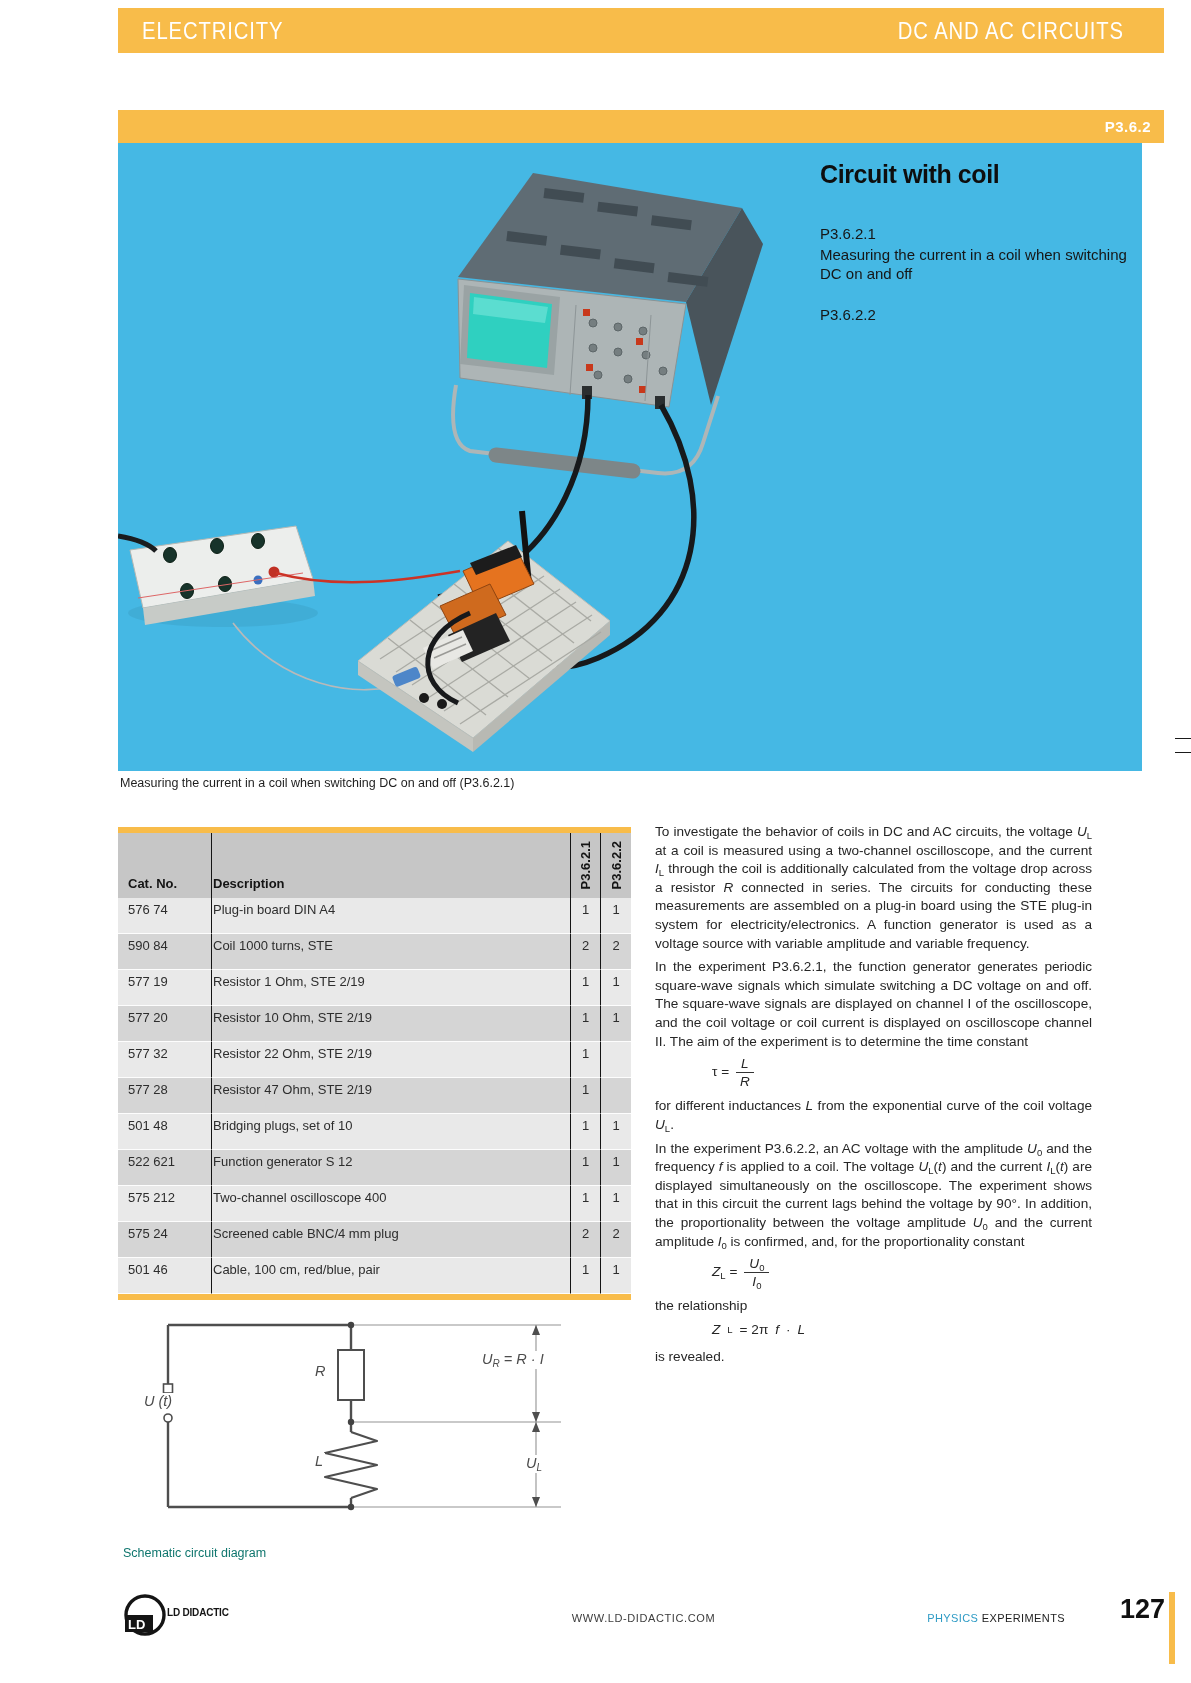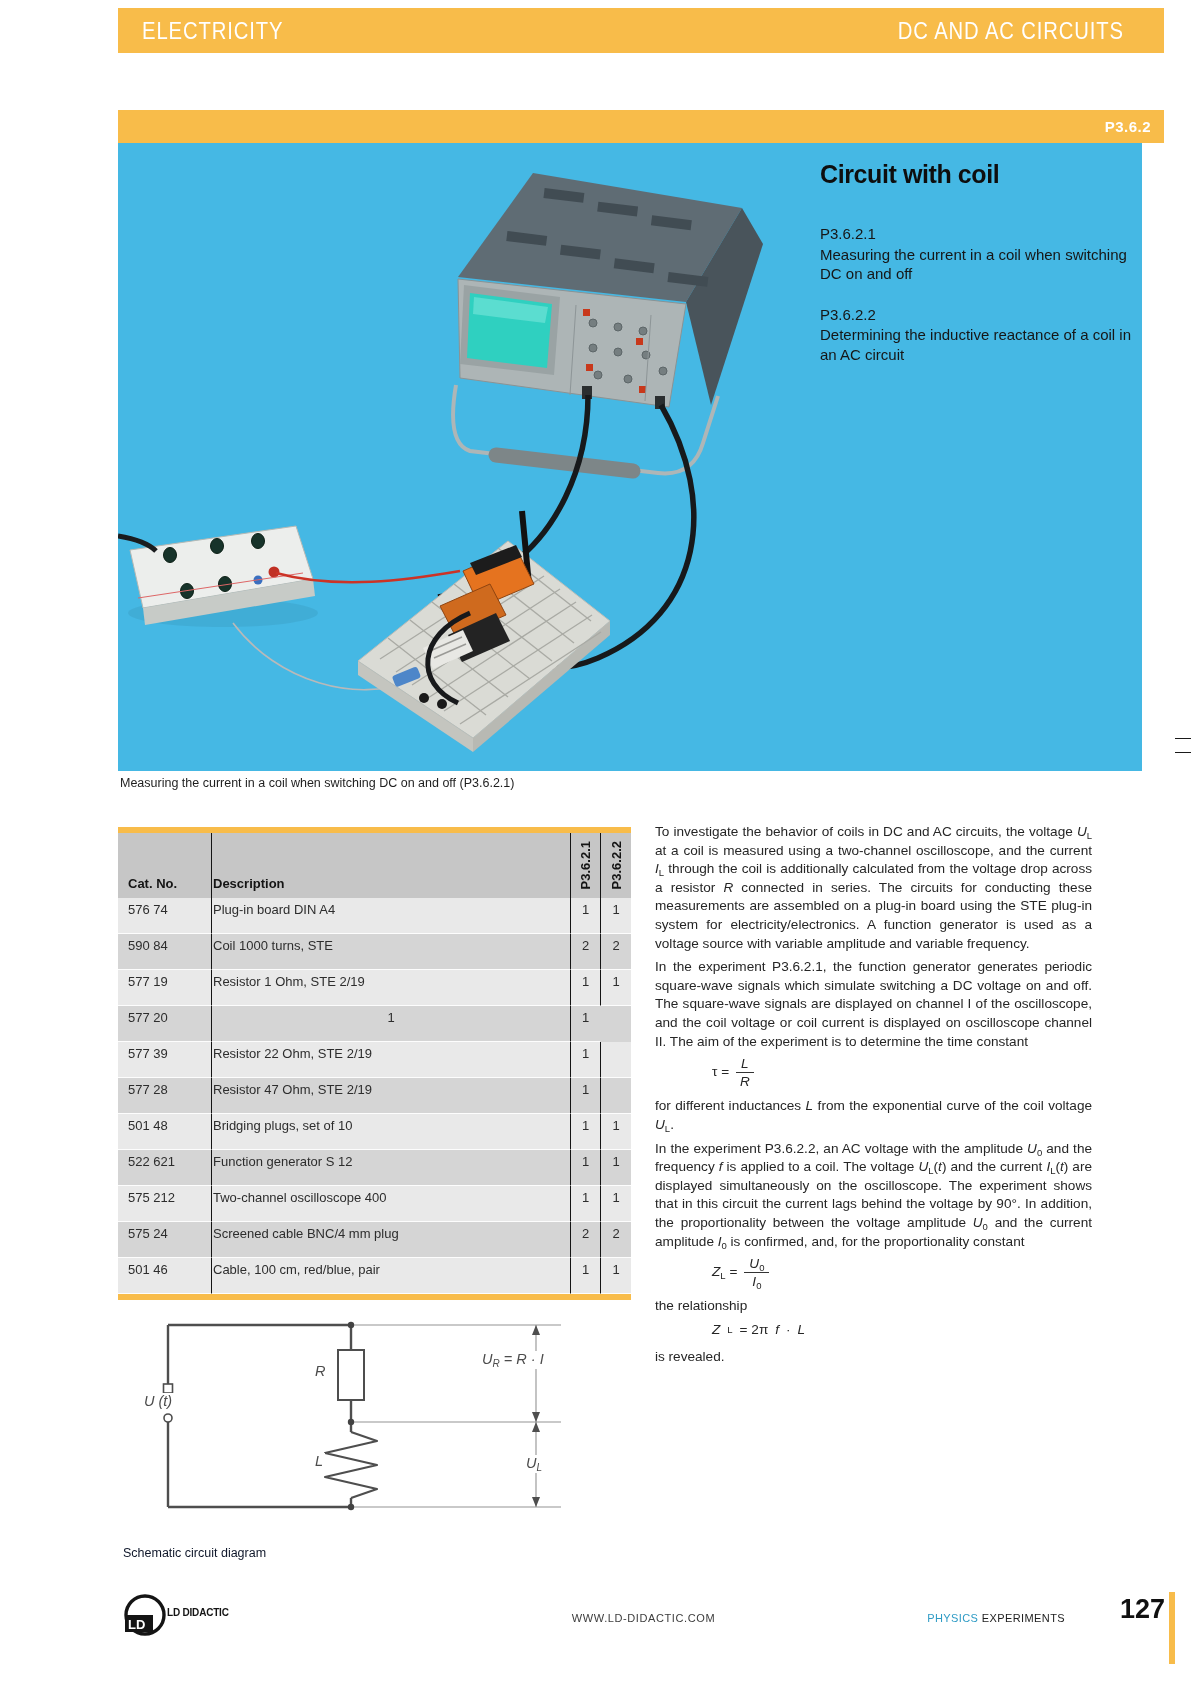--- a/index.html
+++ b/index.html
@@ -45,21 +45,21 @@
   .article sub{font-size:9.5px;vertical-align:-3px;line-height:0;}
   .fline{margin:5px 0 8px 57px;display:flex;align-items:center;gap:7px;text-align:left;}
   .frac{display:inline-flex;flex-direction:column;align-items:center;line-height:1.15;}
   .frac .fnum{padding:0 5px;border-bottom:1.3px solid #333;}
   .frac .fden{padding-top:1px;}
   
   .schem{position:absolute;left:80px;top:1235px;width:460px;height:315px;}
   .schem svg{position:absolute;left:0;top:0;opacity:.92;}
   .slabel{position:absolute;font-style:italic;font-size:14.5px;color:#4c4c4c;background:#fff;padding:0 2px;}
   .slabel sub{font-size:10px;vertical-align:-3px;font-style:italic;}
-  .schem-caption{position:absolute;left:75px;top:1546px;font-size:12.5px;color:#0f172a;}
+  .schem-caption{position:absolute;left:75px;top:1546px;font-size:12.5px;color:#0f766e;}
   
   .flogo{position:absolute;left:72px;top:1590px;}
   .fbrand{position:absolute;left:119px;top:1607px;font-weight:bold;font-size:10px;color:#141414;letter-spacing:-.2px;}
   .furl{position:absolute;left:0;top:1612px;width:1191px;text-align:center;font-size:11px;
         letter-spacing:.6px;color:#3c3c3c;}
   .fser{position:absolute;right:174px;top:1612px;font-size:11px;letter-spacing:.4px;color:#1d1d1d;}
   .fser .blue{color:var(--physics_blue);}
   .fpage{position:absolute;right:74px;top:1594px;font-size:27px;font-weight:bold;color:#101010;}
   .fbar{position:absolute;left:1121px;top:1592px;width:6px;height:72px;background:var(--accent);}
   
@@ -190,21 +190,20 @@
     </svg>
     <div class="hero-text">
       <div class="hero-title">Circuit with coil</div>
       <div id="hero-items">
           <div class="hero-item">
             <div class="code">P3.6.2.1</div>
             <div class="desc">Measuring the current in a coil when switching DC on and off</div>
           </div>
           <div class="hero-item">
             <div class="code">P3.6.2.2</div>
-            <div class="desc">Determining the inductive reactance of a coil in an AC circuit</div>
           </div>
         </div>
     </div>
   </div>
   <div class="hero-caption">Measuring the current in a coil when switching DC on and off (P3.6.2.1)</div>
 
   <div class="tbl">
     <div class="tbar"></div>
     <div class="thead">
       <div class="hc tx c1">Cat. No.</div>
@@ -234,25 +233,26 @@
           <div class="cell c4">2</div>
         </div>
         <div class="trow">
           <div class="cell c1">577 19</div>
           <div class="cell c2">Resistor 1 Ohm, STE 2/19</div>
           <div class="cell c3">1</div>
           <div class="cell c4">1</div>
         </div>
         <div class="trow alt">
           <div class="cell c1">577 20</div>
-          <div class="cell c3">1</div>
-          <div class="cell c4">1</div>
-        </div>
-        <div class="trow">
-          <div class="cell c1">577 39</div>
+          <div class="cell c2">Resistor 10 Ohm, STE 2/19</div>
+          <div class="cell c3">1</div>
+          <div class="cell c4">1</div>
+        </div>
+        <div class="trow">
+          <div class="cell c1">577 32</div>
           <div class="cell c2">Resistor 22 Ohm, STE 2/19</div>
           <div class="cell c3">1</div>
           <div class="cell c4"></div>
         </div>
         <div class="trow alt">
           <div class="cell c1">577 28</div>
           <div class="cell c2">Resistor 47 Ohm, STE 2/19</div>
           <div class="cell c3">1</div>
           <div class="cell c4"></div>
         </div>

